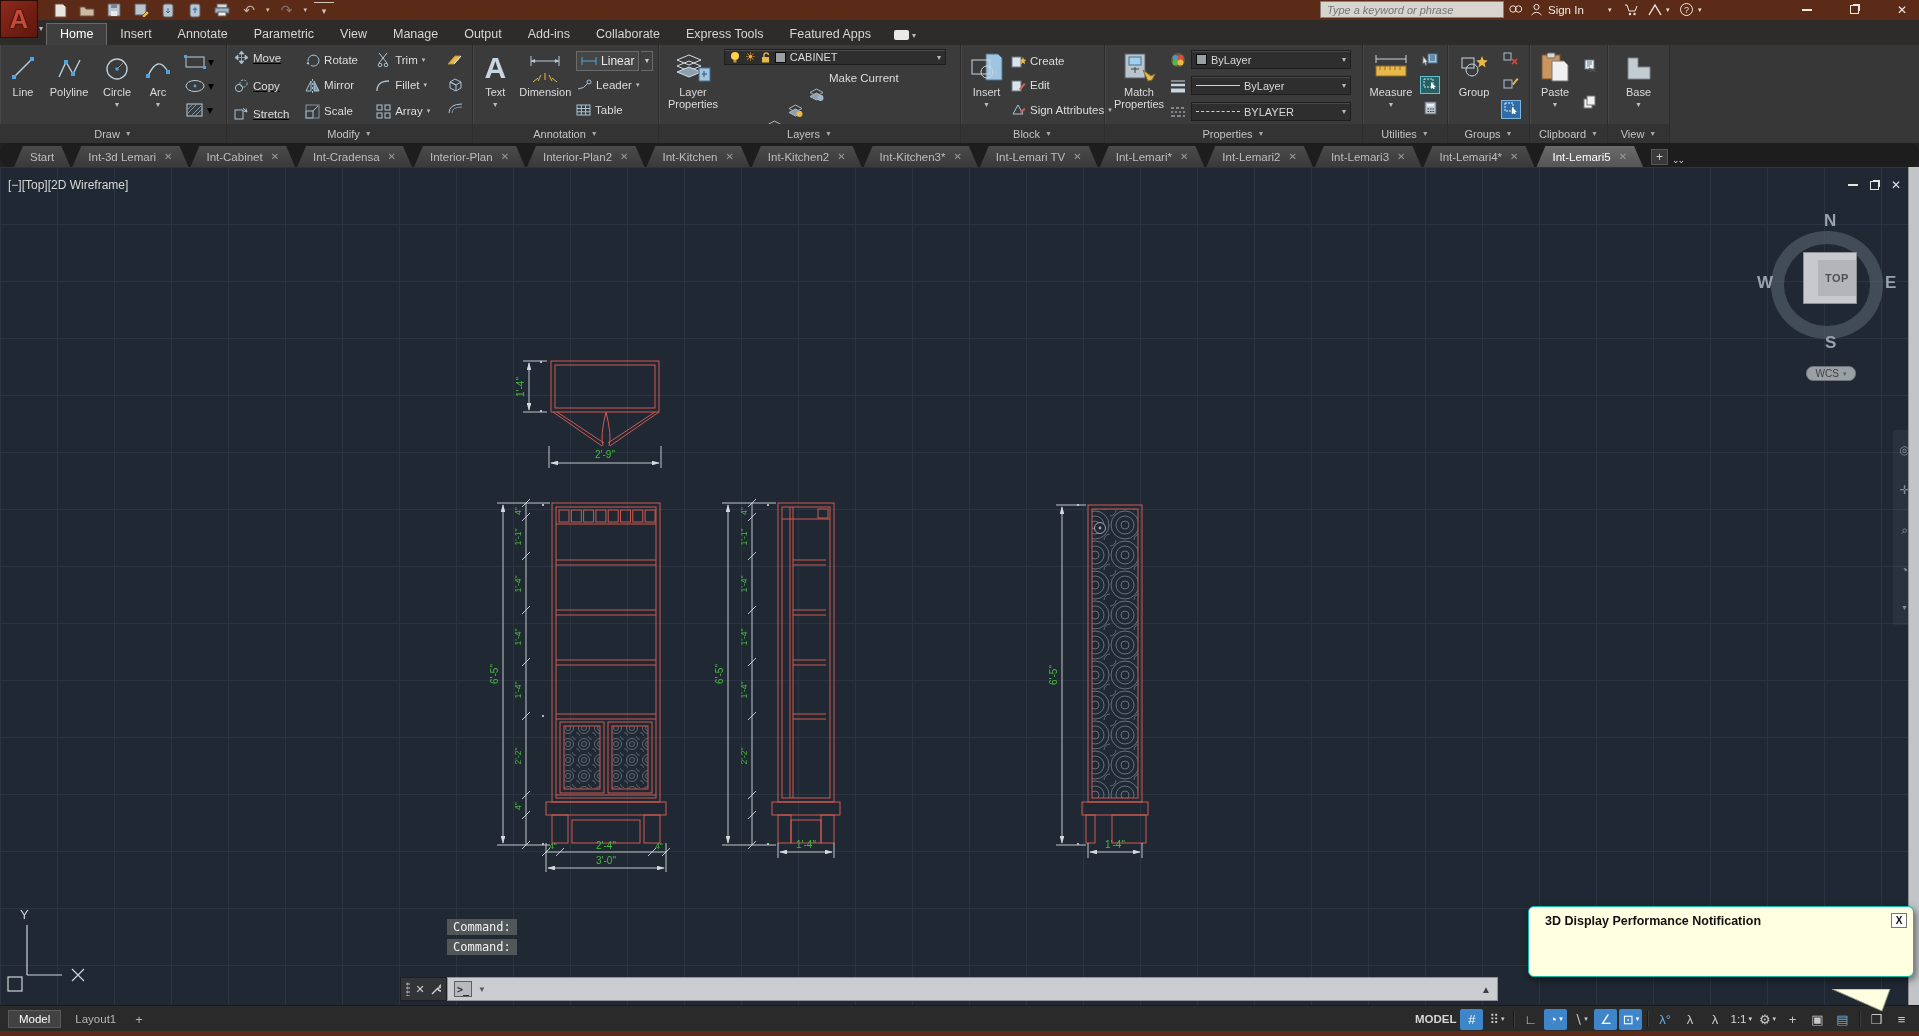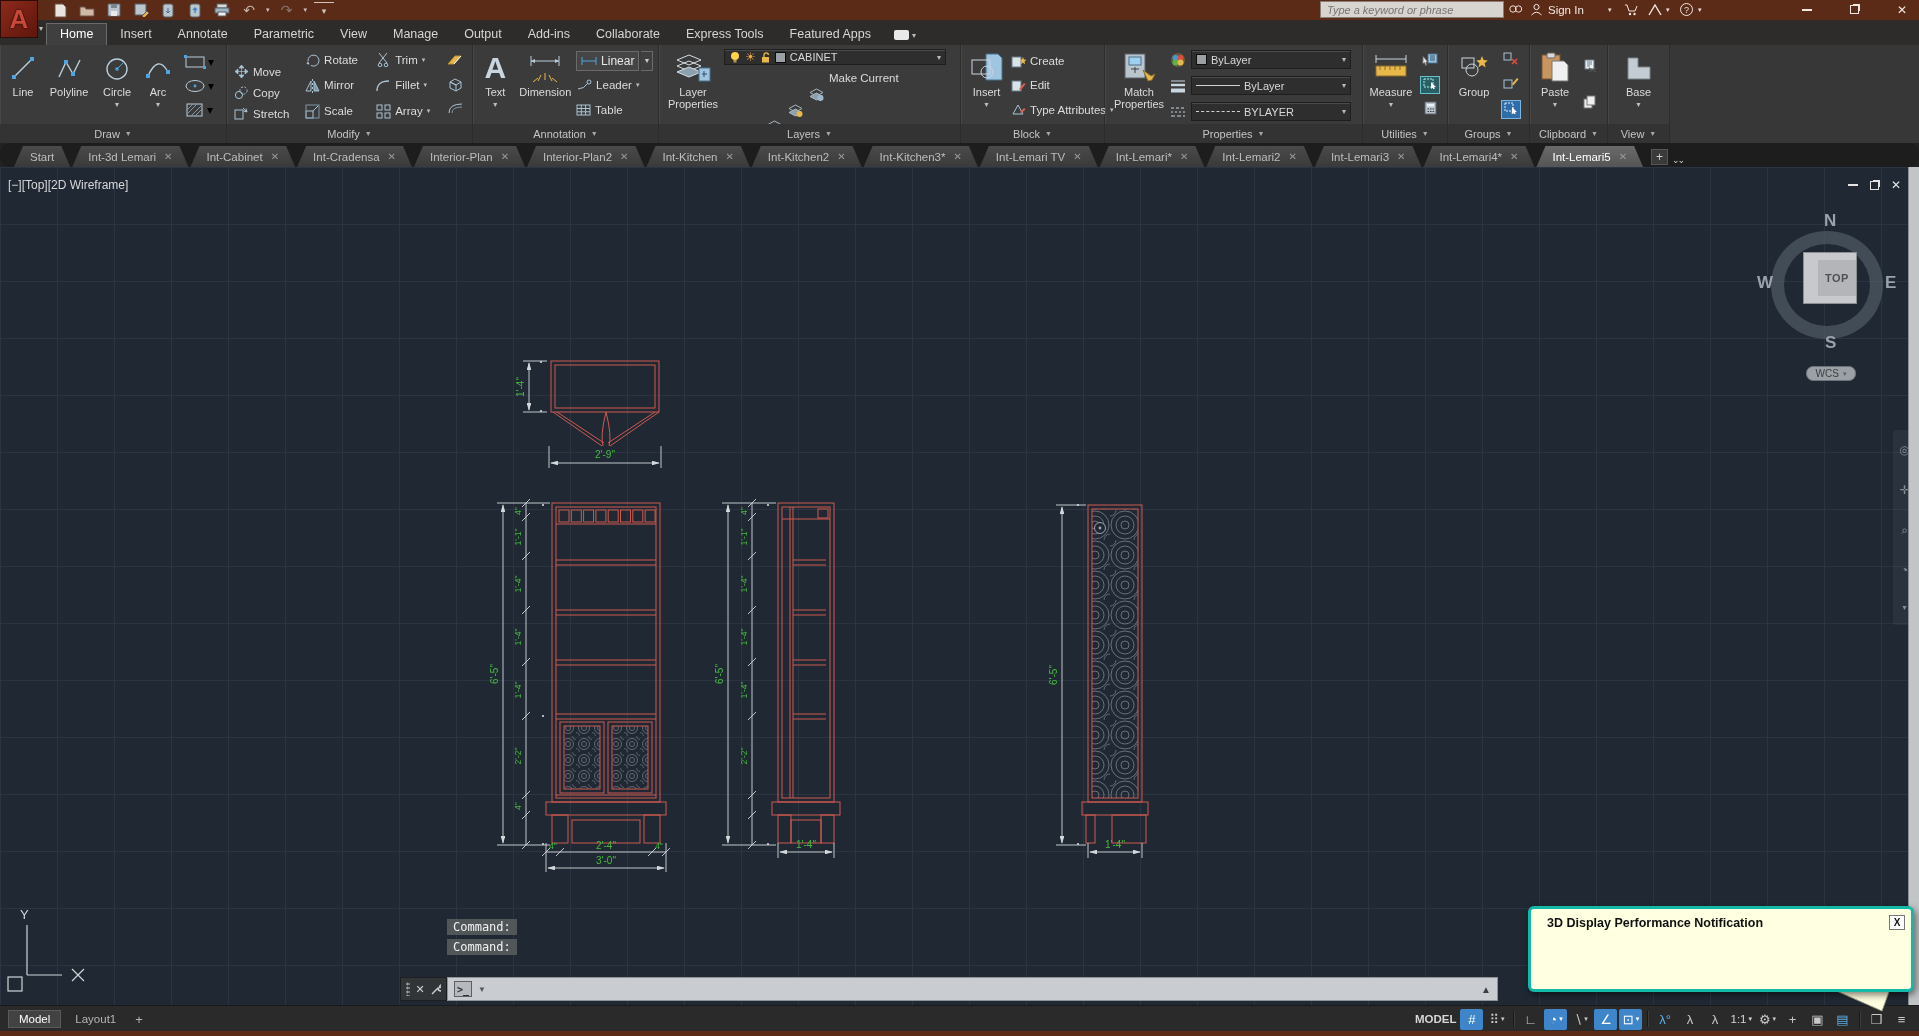--- a/index.html
+++ b/index.html
@@ -121,21 +121,21 @@
   .sbright{position:absolute;right:6px;top:2px;display:flex;align-items:center;gap:2px;height:22px;}
   .sico{min-width:23px;height:21px;display:flex;align-items:center;justify-content:center;gap:1px;
     color:#c9c9c9;font-size:13px;border-radius:2px;padding:0 2px;}
   .sico.on{background:var(--act);color:#fff;}
   .sico .car{font-size:7px;margin-left:1px;}
   .sico.txt{font-size:11.5px;color:#d6d6d6;}
   .ssep{width:1px;height:16px;background:#191919;box-shadow:1px 0 0 #3d3d3d;margin:0 3px;}
   .bottomstrip{position:absolute;left:0;top:1031px;width:1919px;height:5px;background:#5c2b17;}
 
   
-  .notif{position:absolute;left:1528px;top:906px;width:386px;height:86px;background:#ffffe1;border:3px solid #14b8a6;
+  .notif{position:absolute;left:1528px;top:906px;width:386px;height:71px;background:#ffffe1;border:1px solid #14b8a6;
     border-radius:6px;box-shadow:2px 3px 7px rgba(0,0,0,.5);z-index:61;padding:7px 14px 0 16px;}
   .notif-title{font-size:12.5px;font-weight:bold;color:#111;}
   .notif-close{position:absolute;right:6px;top:6px;width:16px;height:15px;background:#fff;border:1px solid #777;
     font-size:10px;font-weight:bold;color:#111;display:flex;align-items:center;justify-content:center;}
   .notif-body{margin-top:7px;font-size:11.5px;color:#111;line-height:14px;}
   .notif-link{display:inline-block;margin-top:8px;font-size:11.5px;color:#1827cf;text-decoration:underline;}
   .notif-tail{position:absolute;left:1830px;top:989px;z-index:60;}
 
   svg text{font-family:"Liberation Sans",sans-serif;}
 </style>
@@ -328,21 +328,21 @@
       </div>
     </div>
     <div class="plabel">
           <span>Draw</span>
           <span class="car">▼</span>
         </div>
   </div>
 
   <div class="panel" style="width:246px">
     <div class="pc">
-      <div style="display:flex;flex-direction:column;justify-content:flex-end;width:76px;padding-left:4px;">
+      <div style="display:flex;flex-direction:column;justify-content:space-between;width:76px;padding-left:4px;text-decoration:underline;">
         <span class="sm">
               <svg width="15" height="15">
                 <path d="M7.5 1 V14 M1 7.5 H14 M7.5 1 l-2.5 3 h5z M7.5 14 l-2.5-3 h5z M1 7.5 l3-2.5 v5z M14 7.5 l-3-2.5 v5z" fill="#a9c4d6" stroke="#a9c4d6" stroke-width=".7"></path>
               </svg>
               <span>Move</span>
             </span>
         <span class="sm">
               <svg width="15" height="15">
                 <circle cx="5" cy="10" r="3.6" fill="none" stroke="#a9c4d6"></circle>
                 <circle cx="9.5" cy="5.5" r="3.6" fill="none" stroke="#a9c4d6" stroke-dasharray="2 1.5"></circle>
@@ -610,21 +610,21 @@
                 <rect x="1" y="2" width="9" height="10" fill="#d9e3ea" stroke="#6a7a86"></rect>
                 <path d="M8 10 l5-6 1.5 1.2-5 6z" fill="#e06050"></path>
               </svg>
               <span>Edit</span>
             </span>
         <span class="sm">
               <svg width="15" height="13">
                 <path d="M2 11 L7 2 L12 11z" fill="none" stroke="#a9c4d6"></path>
                 <path d="M9 9 l4-4 1.5 1.2-4 4z" fill="#e06050"></path>
               </svg>
-              <span>Type Attributes</span>
+              <span>Sign Attributes</span>
               <span class="car">▾</span>
             </span>
       </div>
     </div>
     <div class="plabel">
           <span>Block</span>
           <span class="car">▼</span>
         </div>
   </div>
 

